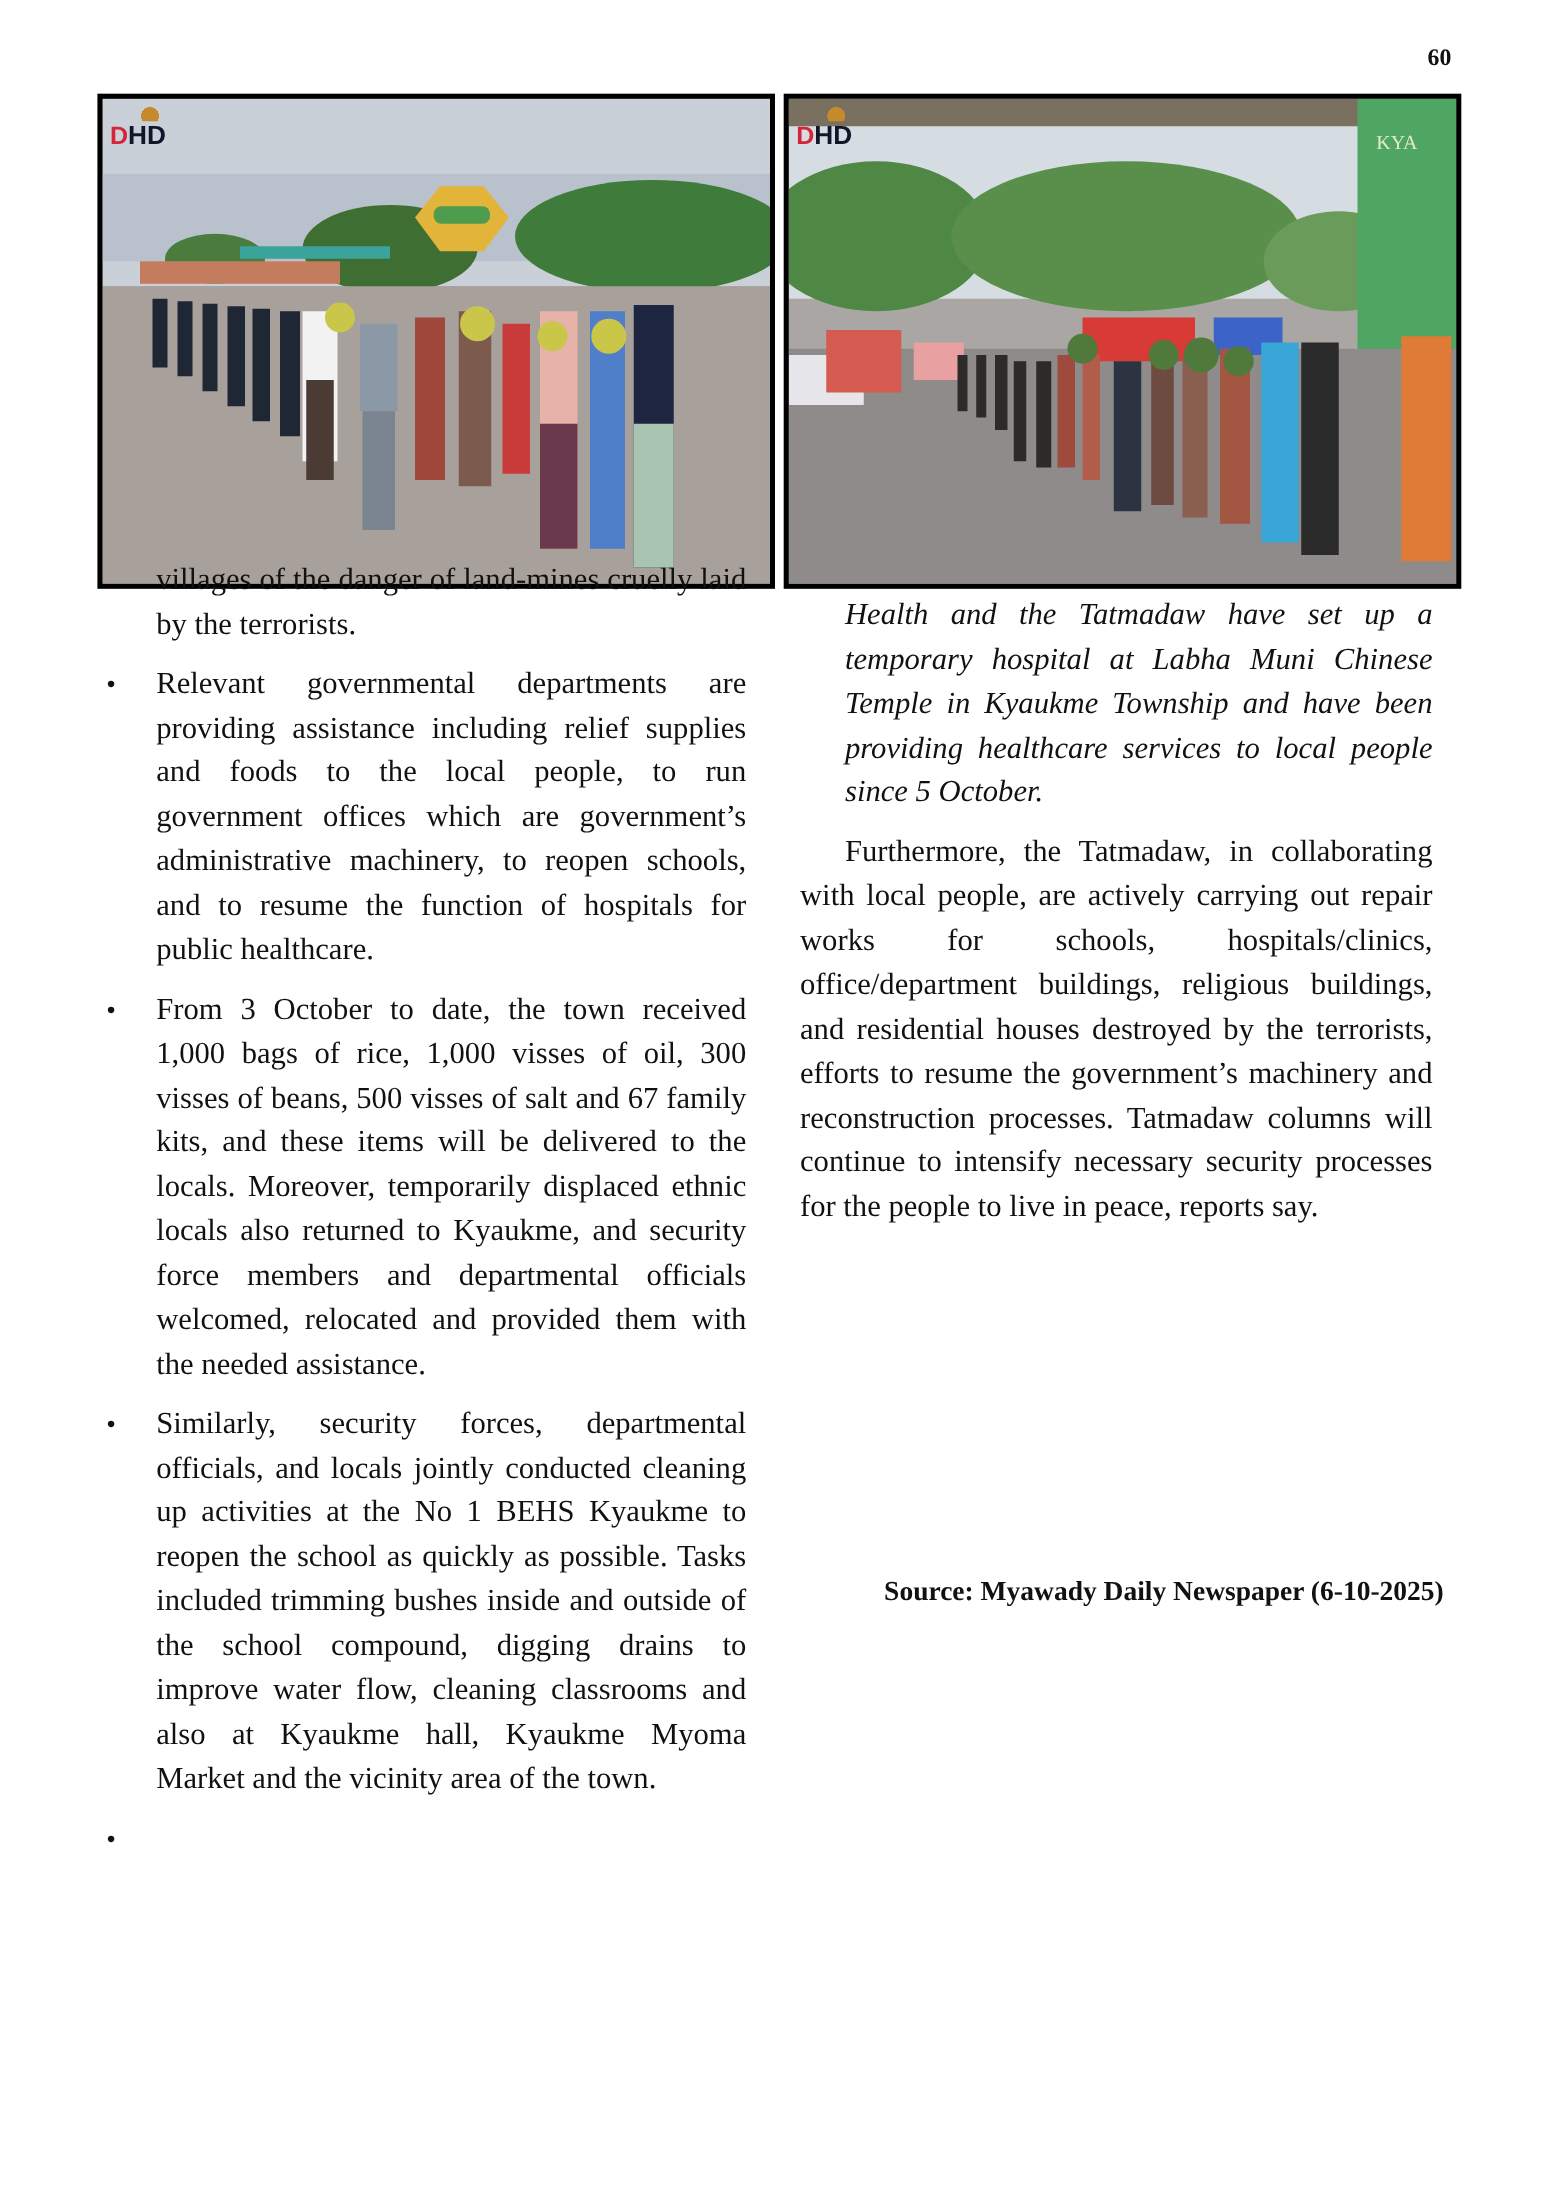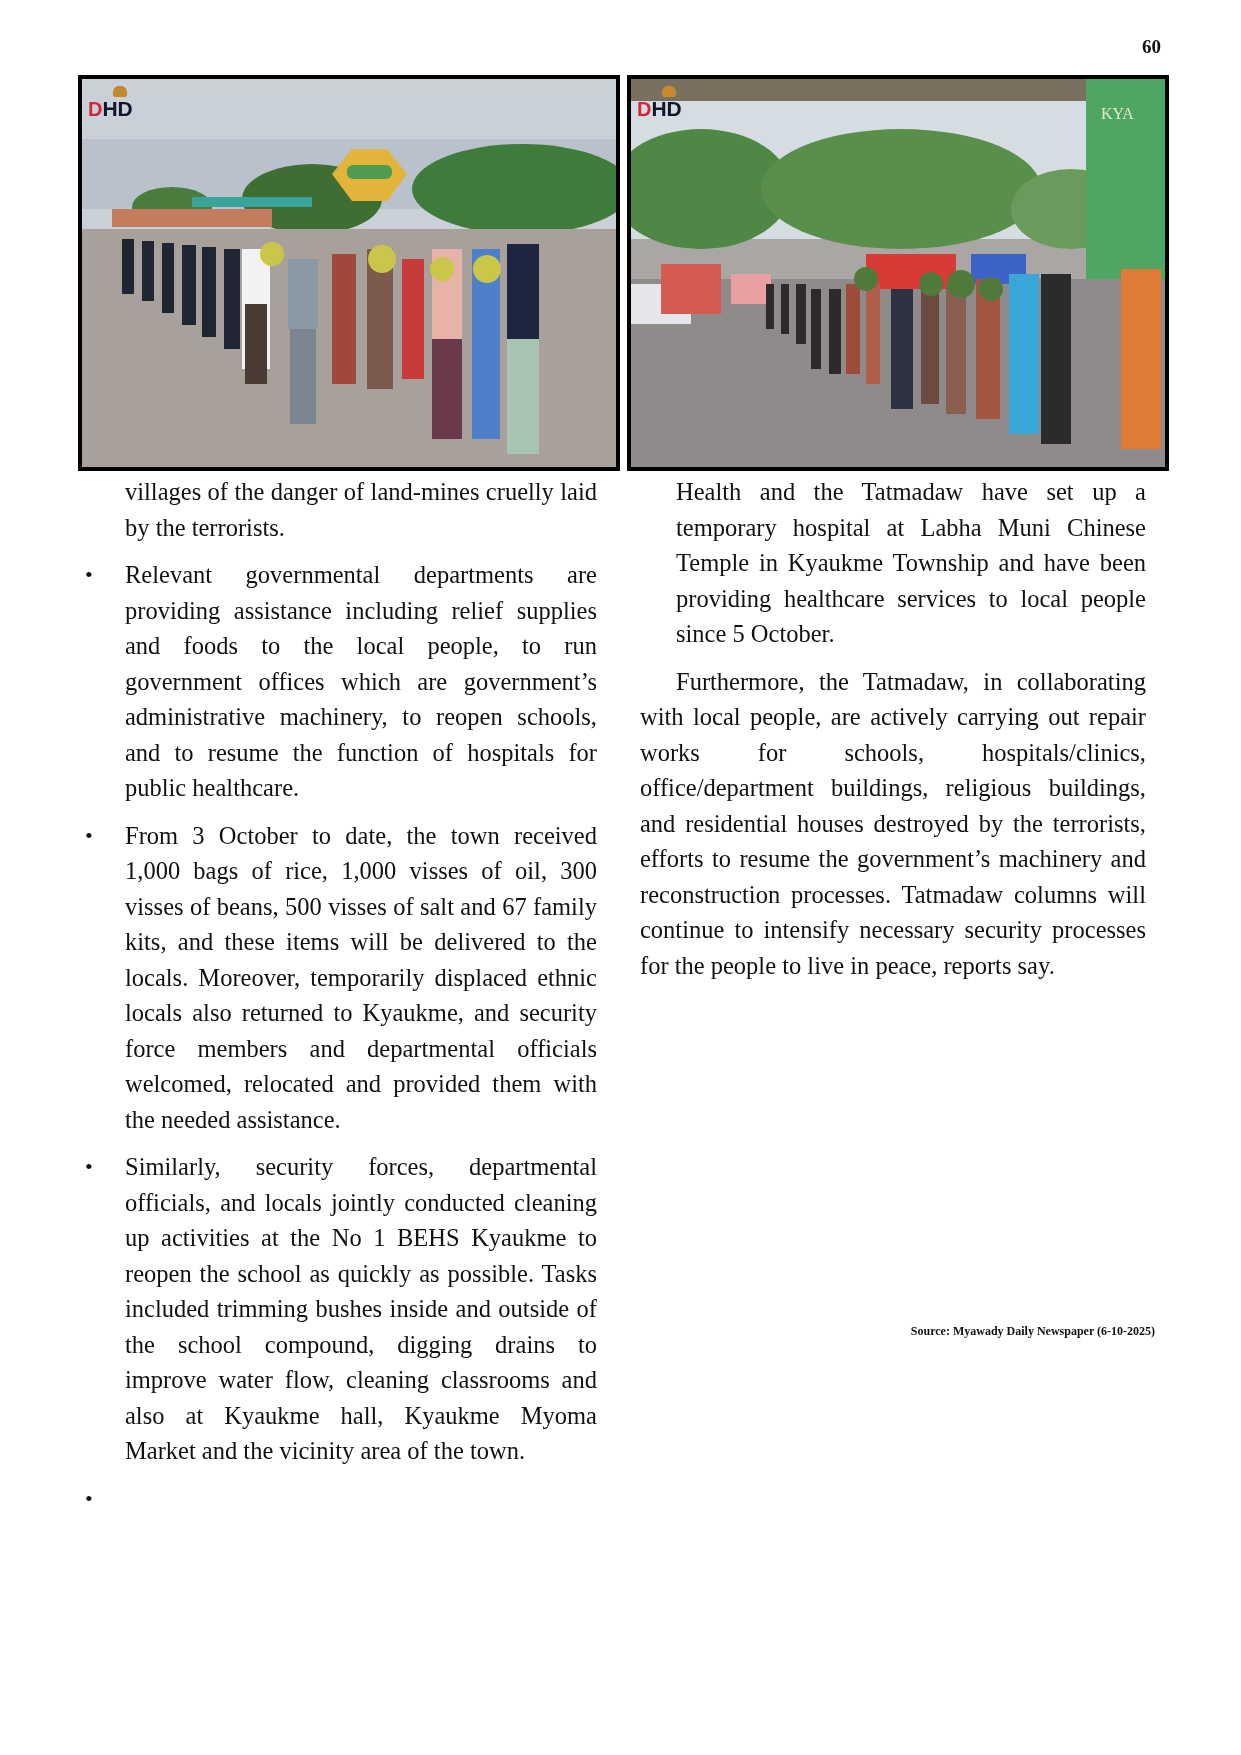--- a/index.html
+++ b/index.html
@@ -11,28 +11,28 @@
   .photo.left { left:78px; }
   .photo.right { left:627px; }
   .logo { position:absolute; top:18px; left:6px; font-family:"Liberation Sans",sans-serif;
           font-weight:bold; font-size:20px; }
   .logo .d { color:#d5243b; }
   .logo .hd { color:#0f172a; font-size:21px; }
   .logo .crown { position:absolute; top:-14px; left:22px; width:20px; height:14px;
                  background:radial-gradient(circle at 50% 70%, #c48a2c 50%, transparent 52%); }
 
   .col { position:absolute; font-size:24.5px; line-height:35.5px; }
-  .col.left { left:125px; top:474px; width:472px; }
+  .col.left { left:125px; top:446px; width:472px; }
   .col.right { left:640px; top:474px; width:506px; }
   .para { text-align:justify; margin:0 0 12px 0; }
   .bullet-item { position:relative; margin:0 0 12px 0; text-align:justify; }
   .bullet-item .dot { position:absolute; left:-40px; top:0; font-size:22px; }
   .indent-first { text-indent:36px; }
-  .right .cont { padding-left:36px; }
-  .source { position:absolute; top:1324px; right:86px; font-weight:bold; font-size:12px; }
+  .right .cont { padding-left:36px;font-style:italic; }
+  .source { position:absolute; top:1260px; right:86px; font-weight:bold; font-size:22px; }
   b { font-weight:normal; }
 </style>
 </head>
 <body>
 
 <div class="page-number">60</div>
 
 <div class="photo left">
   <svg width="534" height="388" viewBox="0 0 534 388">
     <rect x="0" y="0" width="534" height="150" fill="#c9d0d8"></rect>

